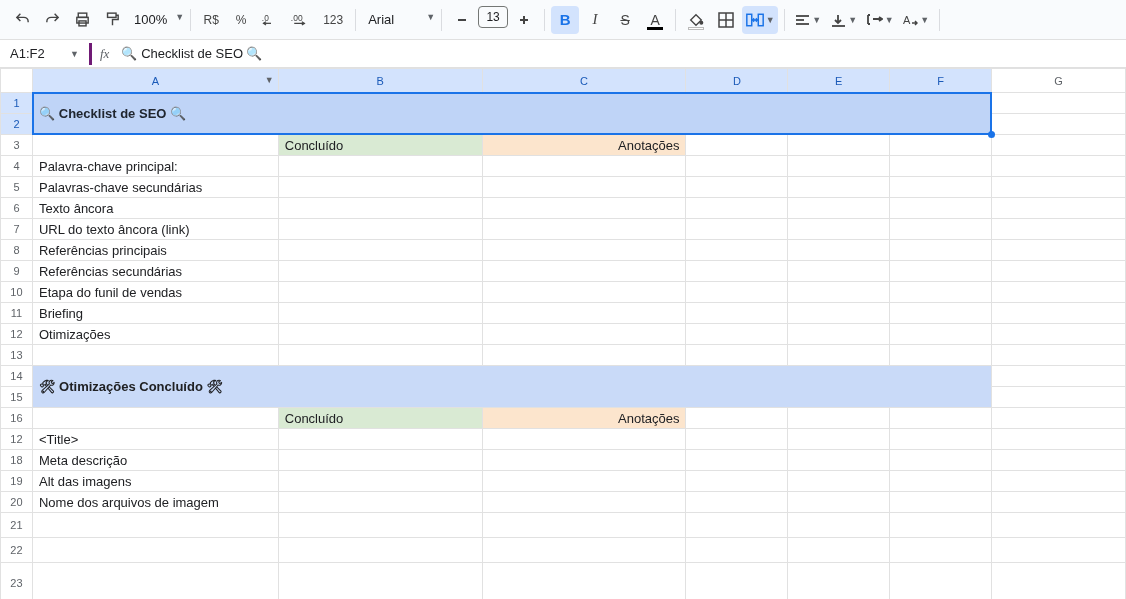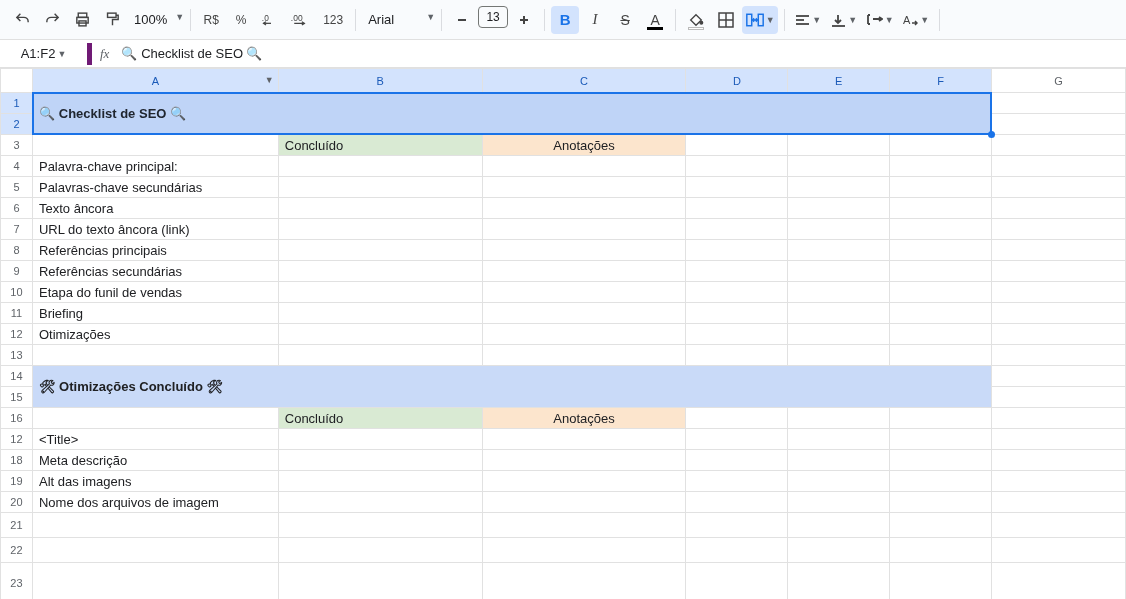--- a/index.html
+++ b/index.html
@@ -36,22 +36,22 @@
   .fill-icon .underline-bar { position:absolute; bottom:4px; left:6px; right:6px; height:3px; background:#000;}
   .textcolor-icon .underline-bar { position:absolute; bottom:4px; left:6px; right:6px; height:3px; background:#000;}
 
   
   .fxrow {
     display:flex; align-items:center; height:28px; border-bottom:1px solid #e0e0e0;
     font-size:13px; background:#fff;
   }
   .namebox {
     width: 88px; height:22px; margin-left:4px; padding:0 6px;
-    display:flex; align-items:center; justify-content:center;
-    border-right:5px solid #701a75;
+    display:flex; align-items:center; justify-content:space-between;
+    border-right:3px solid #701a75;
   }
   .namebox .dd-arrow{margin-right:4px;}
   .fx-label { padding:0 8px; color:#5f6368; font-style:italic; font-family: 'Times New Roman', serif;}
   .fx-content { padding-left:4px; display:flex; align-items:center; gap:2px;}
 
   
   .grid-container { position:relative; }
   table.grid { border-collapse: collapse; table-layout:fixed; }
   table.grid th, table.grid td { border:1px solid #e1e1e1; }
   th.rowhdr, th.colhdr, th.corner {
@@ -69,21 +69,21 @@
 
   
   .cA{width:246px;} .cB{width:204px;} .cC{width:204px;} .cD{width:102px;} .cE{width:102px;} .cF{width:102px;} .cG{width:134px;}
 
   
   .section-hdr {
     background:#c9daf8; font-weight:bold; font-size:17px;
     padding-left:6px; vertical-align:middle;
   }
   .green-cell{ background:#d9ead3; text-align:left;}
-  .orange-cell{ background:#fce5cd; text-align:center;}
+  .orange-cell{ background:#fce5cd; text-align:right;}
 
   
   .selection-overlay{
     position:absolute; pointer-events:none;
     border:2px solid #1a73e8; background:rgba(26,115,232,0.06);
   }
   .selection-handle{
     position:absolute; width:7px; height:7px; background:#1a73e8; border-radius:50%;
   }
 

